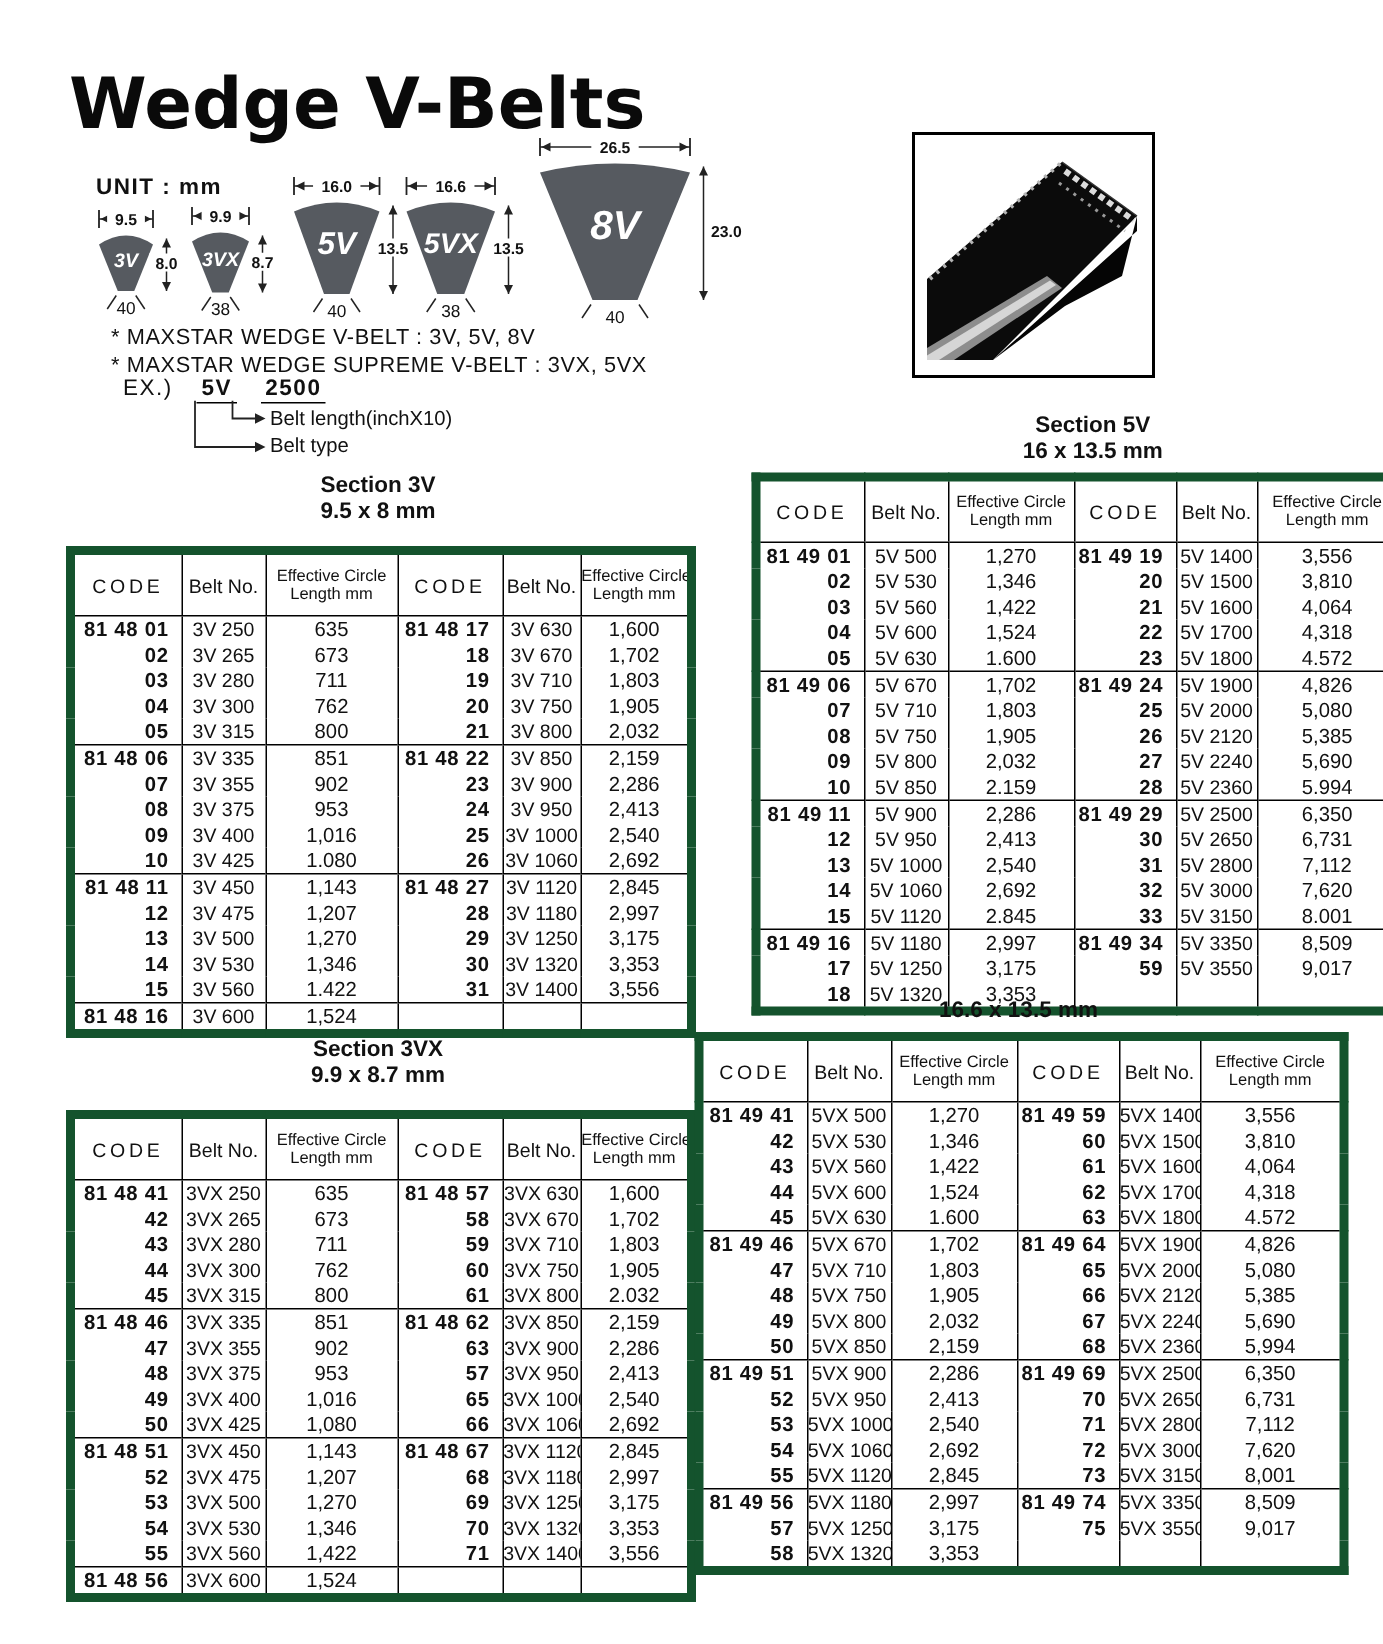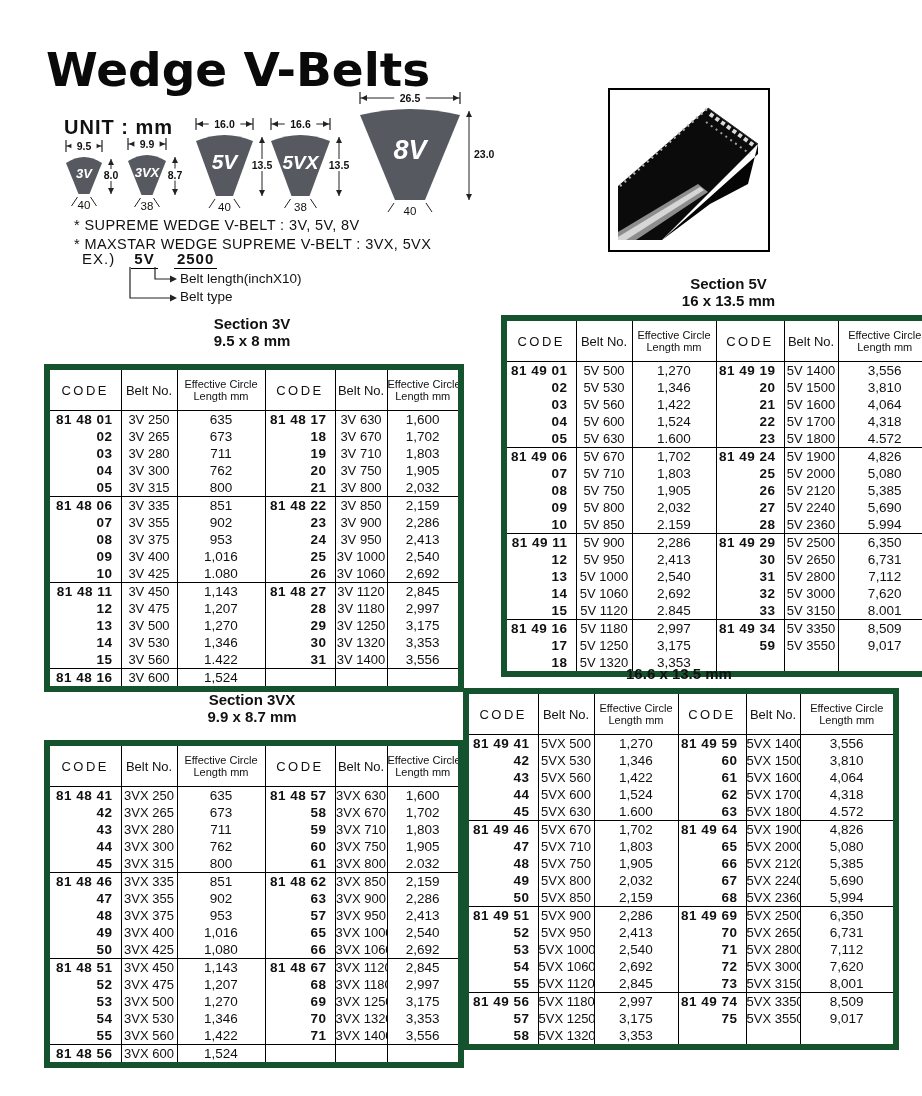--- a/index.html
+++ b/index.html
@@ -1,21 +1,21 @@
 <!DOCTYPE html>
 <html><head>
 <meta charset="utf-8">
 <style>
   html,body{margin:0;padding:0;background:#fff;}
   body{font-family:"Liberation Sans",sans-serif;color:#111;}
   .page{position:relative;width:922px;height:1096px;background:#ffffff;overflow:hidden;}
 
   .page-title{position:absolute;left:46px;top:42px;margin:0;font-size:47px;font-weight:800;
     font-family:"DejaVu Sans",sans-serif;letter-spacing:0px;color:#0a0a0a;}
-  .unit-note{position:absolute;left:64px;top:116px;font-size:20px;font-weight:bold;letter-spacing:1px;}
+  .unit-note{position:absolute;left:64px;top:116px;font-size:15px;font-weight:bold;letter-spacing:1px;}
 
   .diagram{position:absolute;}
   .photo{position:absolute;left:608px;top:88px;width:158px;height:160px;border:2px solid #000;background:#fff;}
 
   .notes{position:absolute;left:74px;top:216px;font-size:14.5px;letter-spacing:.4px;line-height:19px;white-space:nowrap;}
 
   .example{position:absolute;left:82px;top:250px;font-size:15px;white-space:nowrap;}
   .ex-prefix{letter-spacing:1px;}
   .ex-code{border-bottom:1.5px solid #000;padding:0 3px 1px 3px;margin-left:12px;font-weight:bold;letter-spacing:1px;}
   .ex-connectors{position:absolute;left:124px;top:267px;}
@@ -157,21 +157,21 @@
       <line x1="10" y1="96" x2="98" y2="18" stroke="#b5b5b5" stroke-width="2.5" stroke-dasharray="2,4"></line>
       <line x1="100" y1="24" x2="146" y2="57" stroke="#dcdcdc" stroke-width="4" stroke-dasharray="4,3"></line>
       <line x1="96" y1="32" x2="140" y2="64" stroke="#9a9a9a" stroke-width="2" stroke-dasharray="2,4"></line>
       <polygon points="8,150 8,142 88,94 98,102 26,150" fill="#8d8d8d"></polygon>
       <polygon points="8,150 8,147 90,97 94,100 16,150" fill="#d6d6d6"></polygon>
       <line x1="98" y1="18" x2="148" y2="54" stroke="#333" stroke-width="1"></line>
     </svg>
   </div>
 
   <div class="notes">
-    <div>* SUPREME WEDGE V-BELT : 3V, 5V, 8V</div>
+    <div>* MAXSTAR WEDGE V-BELT : 3V, 5V, 8V</div>
     <div>* MAXSTAR WEDGE SUPREME V-BELT : 3VX, 5VX</div>
   </div>
 
   <div class="example">
     <span class="ex-prefix">EX.)</span>
     <span class="ex-code">5V</span>
     <span class="ex-code">2500</span>
   </div>
   <svg class="ex-connectors" width="58" height="40" viewBox="0 0 58 40">
     <path d="M6,0 V31 H46" fill="none" stroke="#222" stroke-width="1.2"></path>

